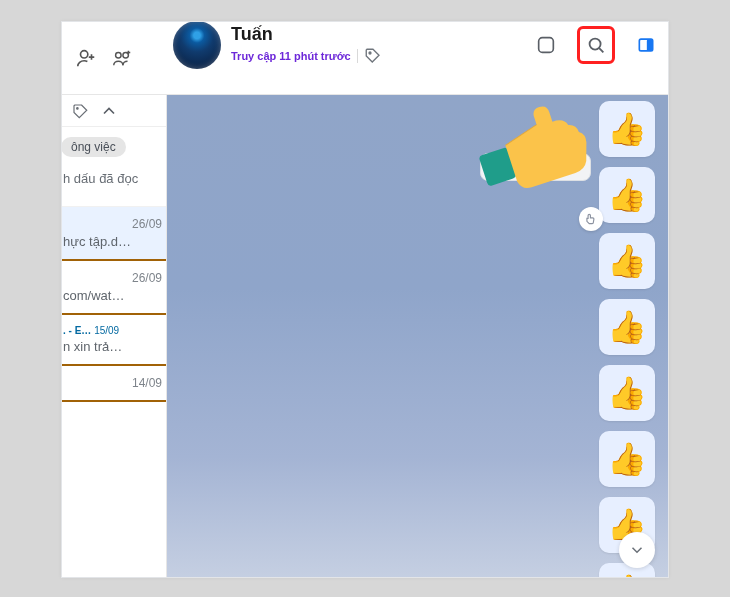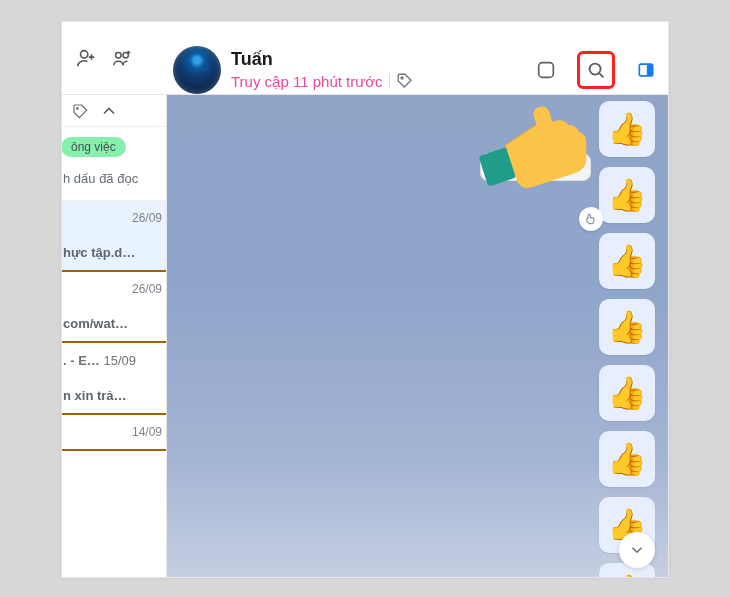--- a/index.html
+++ b/index.html
@@ -19,21 +19,21 @@
     height: 557px;
     background: #fff;
     display: flex;
     flex-direction: column;
     box-shadow: 0 0 4px rgba(0,0,0,0.05);
   }
   
   .header {
     height: 74px;
     display: flex;
-    align-items: flex-end;
+    align-items: flex-start;
     border-bottom: 1px solid #e6e6e6;
   }
   .sidebar-header {
     width: 106px;
     height: 100%;
     display: flex;
     align-items: center;
     gap: 14px;
     padding-left: 14px;
   }
@@ -53,21 +53,21 @@
   }
   .avatar {
     width: 48px; height: 48px; border-radius: 50%;
     background: radial-gradient(circle at 50% 30%, #2fa0e6 8%, #0b5aa0 18%, #103b6e 40%, #0b2346 80%);
     flex-shrink: 0;
     box-shadow: inset 0 0 6px rgba(255,255,255,0.3);
   }
   .name-block { flex: 1; min-width: 0; }
   .name { font-weight: 600; font-size: 18px; color: #1a1a1a; line-height: 1.1; }
   .status-row { display:flex; align-items:center; gap:6px; margin-top:3px; }
-  .status { font-size: 15px; color: #ec4899; }
+  .status { font-size: 11px; color: #6d28d9; font-weight: bold; }
   .status-sep { width:1px; height:14px; background:#d9d9d9; }
   .tag-ico { width:18px; height:18px; color:#6f757c; }
   .header-actions { display:flex; align-items:center; gap:12px; }
   .act-btn {
     width: 38px; height: 38px; border-radius: 6px;
     display:flex; align-items:center; justify-content:center;
     color:#5a5f66; cursor:pointer;
   }
   .act-btn svg { width:22px; height:22px; }
   .search-highlight { border: 3px solid #ff2020; }
@@ -87,29 +87,29 @@
     color:#2a2a2a;
   }
   .pins-row {
     height:32px; display:flex; align-items:center; gap:10px; padding:0 10px;
     border-bottom:1px solid #eee;
   }
   .pins-row .ico { width:18px; height:18px; color:#6a6f76; }
   .chev-up { width:20px;height:20px;color:#5a5f66; }
   .pill {
     display:inline-block; padding:3px 10px; border-radius:12px;
-    background:#86efac; color:#4a5059; font-size:12px;
+    background:#e5e5e5; color:#4a5059; font-size:12px;
     margin:10px 0 4px 0;
   }
-  .mark-read { color:#676d74; font-size:13px; padding:10px 0 14px 2px;border-bottom:1px solid #f1f1f1; }
+  .mark-read { color:#676d74; font-size:13px; padding:10px 0 20px 2px;border-bottom:1px solid #f1f1f1; }
   .conv { padding:10px 4px 10px 2px; border-bottom:2px solid #a16207; }
   .conv.active { background:#e9f2ff; }
   .conv .date { text-align:right; color:#7e848b; font-size:12px; }
-  .conv .prev { color:#5f656c; font-size:13px; margin-top:20px; white-space:nowrap; overflow:hidden; text-overflow:clip;font-weight:bold;}
-  .conv .title { color:#737373; font-size:13px; font-weight:400; white-space:nowrap; overflow:hidden;}
+  .conv .prev { color:#5f656c; font-size:13px; margin-top:3px; white-space:nowrap; overflow:hidden; text-overflow:clip;}
+  .conv .title { color:#0369a1; font-size:10px; font-weight:400; white-space:nowrap; overflow:hidden;}
   .conv .title .strong { font-weight:600; }
 
   .chat-area {
     flex:1; position:relative; overflow:hidden;
     background: linear-gradient(180deg,#90a5c8 0%, #8fa5ca 40%, #a4b4d4 75%, #c5cfe2 100%);
   }
   .msgs {
     position:absolute; right:14px; top:6px;
     display:flex; flex-direction:column; gap:10px; align-items:flex-end;
   }

